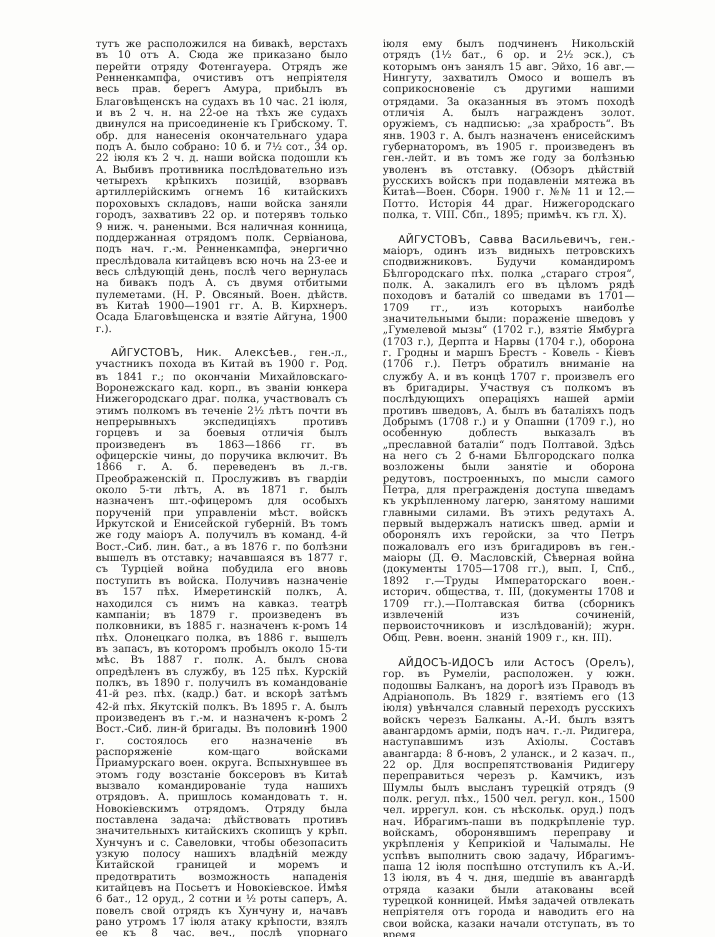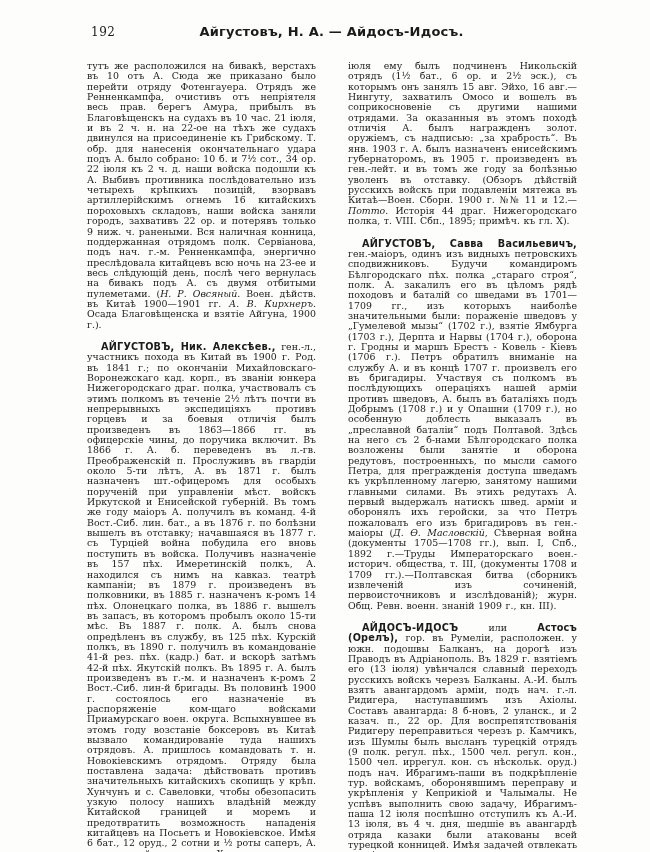--- a/index.html
+++ b/index.html
@@ -46,36 +46,32 @@
   .para {
     margin:12px;
     font-size:9.4px;
     line-height:10.35px;
     text-align:justify;
     word-spacing:0.6px;
   }
   .para.indent { text-indent:14px; }
   .para.entry { margin-top:5px; }
   .seg-normal { font-style:normal; }
-  .seg-italic { font-style:italic; }
+  .seg-italic { }
   .seg-bold {
     font-family:"DejaVu Sans","Liberation Sans",sans-serif;
-    font-weight:bold;
+    font-weight:normal;
     font-size:9.7px;
     letter-spacing:0.2px;
   }
 </style>
 </head>
 <body>
 
 <div class="page">
-  <div class="page-header">
-    <span class="page-number">192</span>
-    <div class="running-title">Айгустовъ, Н. А. — Айдосъ-Идосъ.</div>
-  </div>
   <div class="columns">
     <div class="column">
         <p class="para"><span class="seg-normal">тутъ же расположился на бивакѣ, верстахъ въ 10 отъ А. Сюда же приказано было перейти отряду Фотенгауера. Отрядъ же Ренненкампфа, очистивъ отъ непріятеля весь прав. берегъ Амура, прибылъ въ Благовѣщенскъ на судахъ въ 10 час. 21 іюля, и въ 2 ч. н. на 22-ое на тѣхъ же судахъ двинулся на присоединеніе къ Грибскому. Т. обр. для нанесенія окончательнаго удара подъ А. было собрано: 10 б. и 7½ сот., 34 ор. 22 іюля къ 2 ч. д. наши войска подошли къ А. Выбивъ противника послѣдовательно изъ четырехъ крѣпкихъ позицій, взорвавъ артиллерійскимъ огнемъ 16 китайскихъ пороховыхъ складовъ, наши войска заняли городъ, захвативъ 22 ор. и потерявъ только 9 ниж. ч. ранеными. Вся наличная конница, поддержанная отрядомъ полк. Сервіанова, подъ нач. г.-м. Ренненкампфа, энергично преслѣдовала китайцевъ всю ночь на 23-ее и весь слѣдующій день, послѣ чего вернулась на бивакъ подъ А. съ двумя отбитыми пулеметами. (</span><span class="seg-italic">Н. Р. Овсяный.</span><span class="seg-normal"> Воен. дѣйств. въ Китаѣ 1900—1901 гг. </span><span class="seg-italic">А. В. Кирхнеръ.</span><span class="seg-normal"> Осада Благовѣщенска и взятіе Айгуна, 1900 г.).</span></p>
         <p class="para indent entry"><span class="seg-bold">АЙГУСТОВЪ, Ник. Алексѣев.,</span><span class="seg-normal"> ген.-л., участникъ похода въ Китай въ 1900 г. Род. въ 1841 г.; по окончаніи Михайловскаго-Воронежскаго кад. корп., въ званіи юнкера Нижегородскаго драг. полка, участвовалъ съ этимъ полкомъ въ теченіе 2½ лѣтъ почти въ непрерывныхъ экспедиціяхъ противъ горцевъ и за боевыя отличія былъ произведенъ въ 1863—1866 гг. въ офицерскіе чины, до поручика включит. Въ 1866 г. А. б. переведенъ въ л.-гв. Преображенскій п. Прослуживъ въ гвардіи около 5-ти лѣтъ, А. въ 1871 г. былъ назначенъ шт.-офицеромъ для особыхъ порученій при управленіи мѣст. войскъ Иркутской и Енисейской губерній. Въ томъ же году маіоръ А. получилъ въ команд. 4-й Вост.-Сиб. лин. бат., а въ 1876 г. по болѣзни вышелъ въ отставку; начавшаяся въ 1877 г. съ Турціей война побудила его вновь поступить въ войска. Получивъ назначеніе въ 157 пѣх. Имеретинскій полкъ, А. находился съ нимъ на кавказ. театрѣ кампаніи; въ 1879 г. произведенъ въ полковники, въ 1885 г. назначенъ к-ромъ 14 пѣх. Олонецкаго полка, въ 1886 г. вышелъ въ запасъ, въ которомъ пробылъ около 15-ти мѣс. Въ 1887 г. полк. А. былъ снова опредѣленъ въ службу, въ 125 пѣх. Курскій полкъ, въ 1890 г. получилъ въ командованіе 41-й рез. пѣх. (кадр.) бат. и вскорѣ затѣмъ 42-й пѣх. Якутскій полкъ. Въ 1895 г. А. былъ произведенъ въ г.-м. и назначенъ к-ромъ 2 Вост.-Сиб. лин-й бригады. Въ половинѣ 1900 г. состоялось его назначеніе въ распоряженіе ком-щаго войсками Приамурскаго воен. округа. Вспыхнувшее въ этомъ году возстаніе боксеровъ въ Китаѣ вызвало командированіе туда нашихъ отрядовъ. А. пришлось командовать т. н. Новокіевскимъ отрядомъ. Отряду была поставлена задача: дѣйствовать противъ значительныхъ китайскихъ скопищъ у крѣп. Хунчунъ и с. Савеловки, чтобы обезопасить узкую полосу нашихъ владѣній между Китайской границей и моремъ и предотвратить возможность нападенія китайцевъ на Посьетъ и Новокіевское. Имѣя 6 бат., 12 оруд., 2 сотни и ½ роты саперъ, А. повелъ свой отрядъ къ Хунчуну и, начавъ рано утромъ 17 іюля атаку крѣпости, взялъ ее къ 8 час. веч., послѣ упорнаго сопротивленія китайцевъ. Въ концѣ</span></p>
       </div>
     <div class="column">
         <p class="para"><span class="seg-normal">іюля ему былъ подчиненъ Никольскій отрядъ (1½ бат., 6 ор. и 2½ эск.), съ которымъ онъ занялъ 15 авг. Эйхо, 16 авг.—Нингуту, захватилъ Омосо и вошелъ въ соприкосновеніе съ другими нашими отрядами. За оказанныя въ этомъ походѣ отличія А. былъ награжденъ золот. оружіемъ, съ надписью: „за храбрость“. Въ янв. 1903 г. А. былъ назначенъ енисейскимъ губернаторомъ, въ 1905 г. произведенъ въ ген.-лейт. и въ томъ же году за болѣзнью уволенъ въ отставку. (Обзоръ дѣйствій русскихъ войскъ при подавленіи мятежа въ Китаѣ—Воен. Сборн. 1900 г. №№ 11 и 12.—</span><span class="seg-italic">Потто.</span><span class="seg-normal"> Исторія 44 драг. Нижегородскаго полка, т. VIII. Сбп., 1895; примѣч. къ гл. X).</span></p>
         <p class="para indent entry"><span class="seg-bold">АЙГУСТОВЪ, Савва Васильевичъ,</span><span class="seg-normal"> ген.-маіоръ, одинъ изъ видныхъ петровскихъ сподвижниковъ. Будучи командиромъ Бѣлгородскаго пѣх. полка „стараго строя“, полк. А. закалилъ его въ цѣломъ рядѣ походовъ и баталій со шведами въ 1701—1709 гг., изъ которыхъ наиболѣе значительными были: пораженіе шведовъ у „Гумелевой мызы“ (1702 г.), взятіе Ямбурга (1703 г.), Дерпта и Нарвы (1704 г.), оборона г. Гродны и маршъ Брестъ - Ковель - Кіевъ (1706 г.). Петръ обратилъ вниманіе на службу А. и въ концѣ 1707 г. произвелъ его въ бригадиры. Участвуя съ полкомъ въ послѣдующихъ операціяхъ нашей арміи противъ шведовъ, А. былъ въ баталіяхъ подъ Добрымъ (1708 г.) и у Опашни (1709 г.), но особенную доблесть выказалъ въ „преславной баталіи“ подъ Полтавой. Здѣсь на него съ 2 б-нами Бѣлгородскаго полка возложены были занятіе и оборона редутовъ, построенныхъ, по мысли самого Петра, для прегражденія доступа шведамъ къ укрѣпленному лагерю, занятому нашими главными силами. Въ этихъ редутахъ А. первый выдержалъ натискъ швед. арміи и оборонялъ ихъ геройски, за что Петръ пожаловалъ его изъ бригадировъ въ ген.-маіоры (</span><span class="seg-italic">Д. Ѳ. Масловскій</span><span class="seg-normal">, Сѣверная война (документы 1705—1708 гг.), вып. I, Спб., 1892 г.—Труды Императорскаго воен.-историч. общества, т. III, (документы 1708 и 1709 гг.).—Полтавская битва (сборникъ извлеченій изъ сочиненій, первоисточниковъ и изслѣдованій); журн. Общ. Ревн. военн. знаній 1909 г., кн. III).</span></p>
         <p class="para indent entry"><span class="seg-bold">АЙДОСЪ-ИДОСЪ</span><span class="seg-normal"> или </span><span class="seg-bold">Астосъ (Орелъ),</span><span class="seg-normal"> гор. въ Румеліи, расположен. у южн. подошвы Балканъ, на дорогѣ изъ Праводъ въ Адріанополь. Въ 1829 г. взятіемъ его (13 іюля) увѣнчался славный переходъ русскихъ войскъ черезъ Балканы. А.-И. былъ взятъ авангардомъ арміи, подъ нач. г.-л. Ридигера, наступавшимъ изъ Ахіолы. Составъ авангарда: 8 б-новъ, 2 уланск., и 2 казач. п., 22 ор. Для воспрепятствованія Ридигеру переправиться черезъ р. Камчикъ, изъ Шумлы былъ высланъ турецкій отрядъ (9 полк. регул. пѣх., 1500 чел. регул. кон., 1500 чел. иррегул. кон. съ нѣскольк. оруд.) подъ нач. Ибрагимъ-паши въ подкрѣпленіе тур. войскамъ, оборонявшимъ переправу и укрѣпленія у Кеприкіой и Чалымалы. Не успѣвъ выполнить свою задачу, Ибрагимъ-паша 12 іюля поспѣшно отступилъ къ А.-И. 13 іюля, въ 4 ч. дня, шедшіе въ авангардѣ отряда казаки были атакованы всей турецкой конницей. Имѣя задачей отвлекать непріятеля отъ города и наводить его на свои войска, казаки начали отступать, въ то время</span></p>
       </div>

